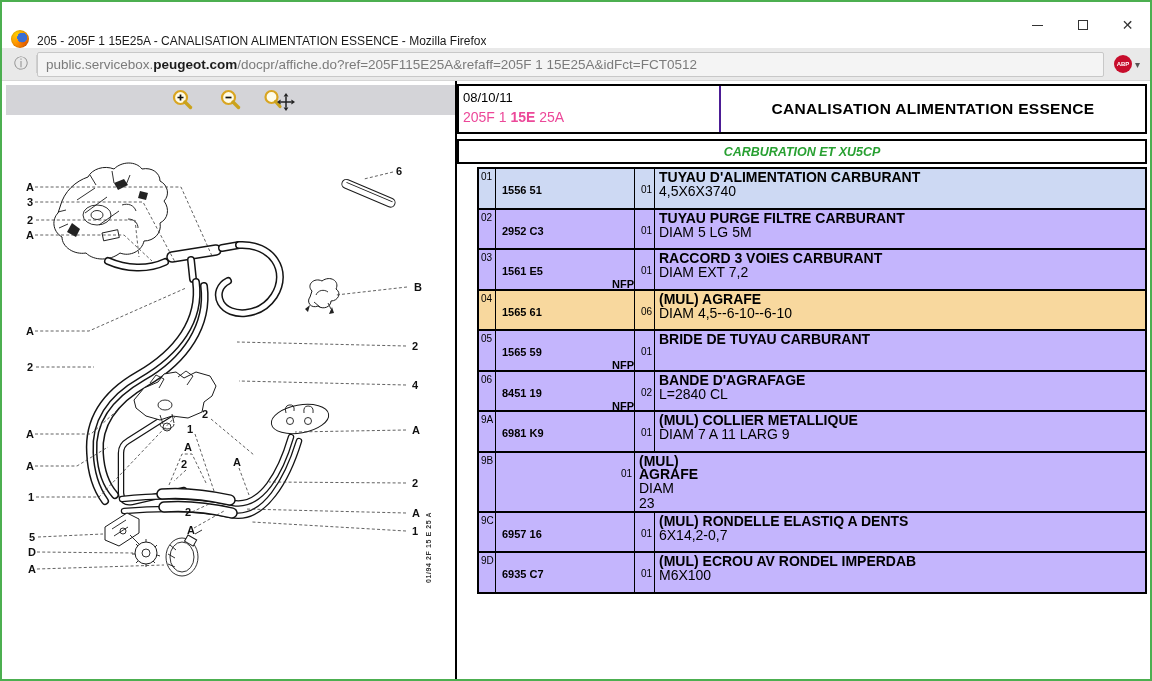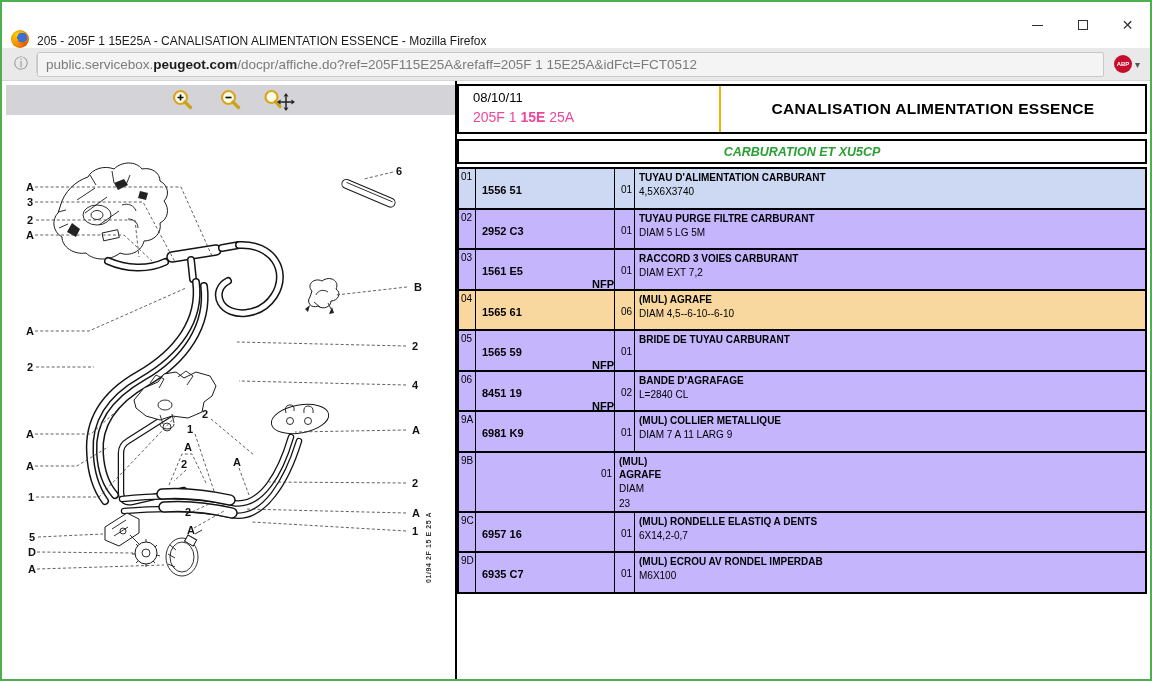--- a/index.html
+++ b/index.html
@@ -52,36 +52,36 @@
   .ink{stroke:#1a1a1a;fill:none;stroke-width:0.9;}
   .inkf{stroke:#1a1a1a;fill:#fff;stroke-width:1;}
   .inkd{fill:#222;stroke:none;}
   .leader{fill:none;stroke:#3a3a3a;stroke-width:0.8;stroke-dasharray:3 2.2;}
   .callout{font:bold 11px "Liberation Sans","DejaVu Sans",sans-serif;fill:#111;}
   .plate{font:bold 7px "Liberation Sans","DejaVu Sans",sans-serif;fill:#333;letter-spacing:0.6px;}
 
   
   .right-panel{flex:1;border-left:2px solid #000;padding:3px 3px 0 0;display:flex;flex-direction:column;min-width:0;}
   .doc-header{display:grid;grid-template-columns:262px 1fr;border:2px solid #000;height:50px;flex:0 0 auto;}
-  .dh-left{padding:4px 14px;border-right:2px solid #eab308;}
+  .dh-left{padding:4px 4px;border-right:2px solid #4c1d95;}
   .dh-date{font-size:13px;color:#000;}
   .dh-ref{font-size:14px;margin-top:4px;color:#ec4899;}
   .dh-title{display:flex;align-items:center;justify-content:center;font-weight:bold;font-size:15.5px;letter-spacing:.3px;color:#000;}
   .banner{margin-top:5px;border:2px solid #000;height:25px;line-height:22px;text-align:center;
     color:var(--banner-green,#28a032);font-style:italic;font-weight:bold;font-size:12.5px;flex:0 0 auto;}
-  .parts-table{margin-top:3px;flex:0 0 auto;}
+  .parts-table{margin-top:3px;flex:0 0 auto;margin-left:20px;}
   .prow{display:grid;grid-template-columns:17px 139px 20px 1fr;min-height:42.5px;border:2px solid #000;margin-top:-2px;background:#c4b5fd;cursor:pointer;}
   .prow:first-child{margin-top:0;}
   .prow.hl-blue{background:var(--highlight-blue,#cdd9f3);}
   .prow.hl-orange{background:var(--highlight-orange,#f8d89e);}
   .c-idx{font-size:10px;padding:2px 0 0 2px;border-right:1px solid #000;}
   .c-part{position:relative;border-right:1px solid #000;padding:15px 0 0 6px;font-weight:bold;font-size:11px;}
   .nfp{position:absolute;right:0;top:28px;font-weight:bold;font-size:11px;}
   .c-qty{border-right:1px solid #000;font-size:10px;text-align:right;padding:15px 2px 0 0;}
-  .c-desc{padding:2px 0 0 4px;font-size:10px;}
+  .c-desc{padding:2px 0 0 4px;font-size:14px;}
   .dtitle{font-weight:bold;line-height:13px;}
   .ddetail{line-height:15px;}
 </style>
 </head>
 <body>
 
 <div class="window">
 
   <div class="titlebar">
     <span class="ff-icon"></span>

